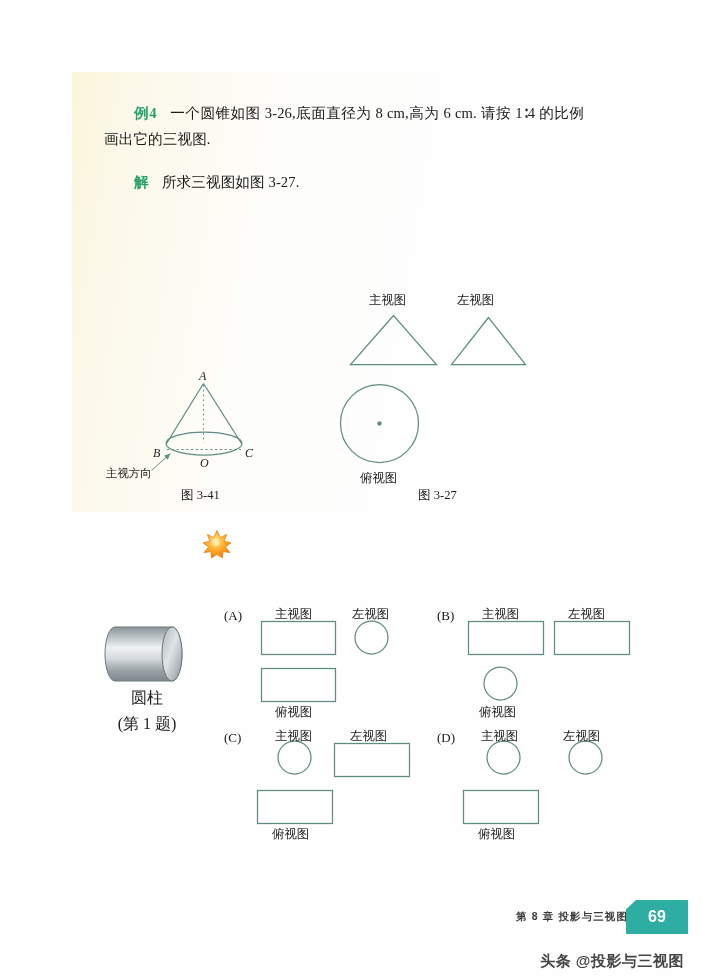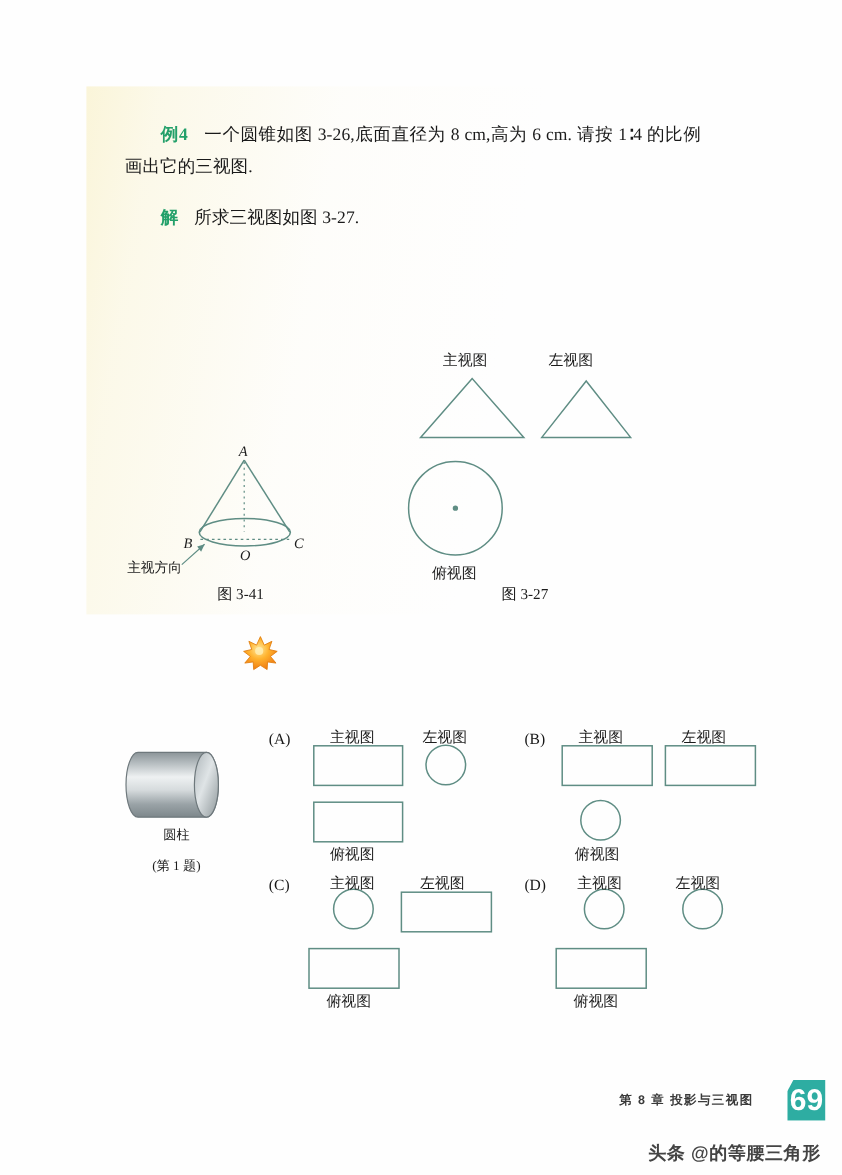--- a/index.html
+++ b/index.html
@@ -155,21 +155,21 @@
     position: absolute;
     font-size: 13px;
     color: #161616;
     font-family: "Liberation Serif", serif;
     white-space: nowrap;
   }
 
   
   .cyl-caption {
     position: absolute;
-    font-size: 11px;
+    font-size: 16px;
     color: #1c1c1c;
     white-space: nowrap;
     text-align: center;
   }
 
   
   .footer-text {
     position: absolute;
     right: 74px;
     bottom: 55px;
@@ -177,25 +177,25 @@
     color: #3a3a3a;
     letter-spacing: 1.2px;
     font-family: "Liberation Sans", sans-serif;
     font-weight: 700;
     white-space: nowrap;
   }
   .page-badge {
     position: absolute;
     right: 14px;
     bottom: 45px;
-    width: 32px;
+    width: 62px;
     height: 34px;
     background: #2eada2;
     color: #ffffff;
-    font-size: 25px;
+    font-size: 16px;
     font-weight: 700;
     font-family: "Liberation Sans", sans-serif;
     display: flex;
     align-items: center;
     justify-content: center;
     clip-path: polygon(0 28%, 16% 0, 100% 0, 100% 100%, 0 100%);
   }
   .watermark {
     position: absolute;
     right: 18px;
@@ -346,15 +346,15 @@
   <div class="view-label" style="left:350px; top:728px;">左视图</div>
   <div class="view-label" style="left:272px; top:826px;">俯视图</div>
 
   <div class="opt-letter" style="left:437px; top:730px;">(D)</div>
   <div class="view-label" style="left:481px; top:728px;">主视图</div>
   <div class="view-label" style="left:563px; top:728px;">左视图</div>
   <div class="view-label" style="left:478px; top:826px;">俯视图</div>
 
   <div class="footer-text">第 8 章   投影与三视图</div>
   <div class="page-badge">69</div>
-  <div class="watermark">头条 @的等腰三角形</div>
+  <div class="watermark">头条 @投影与三视图</div>
 
 </div>
 
 </body></html>

